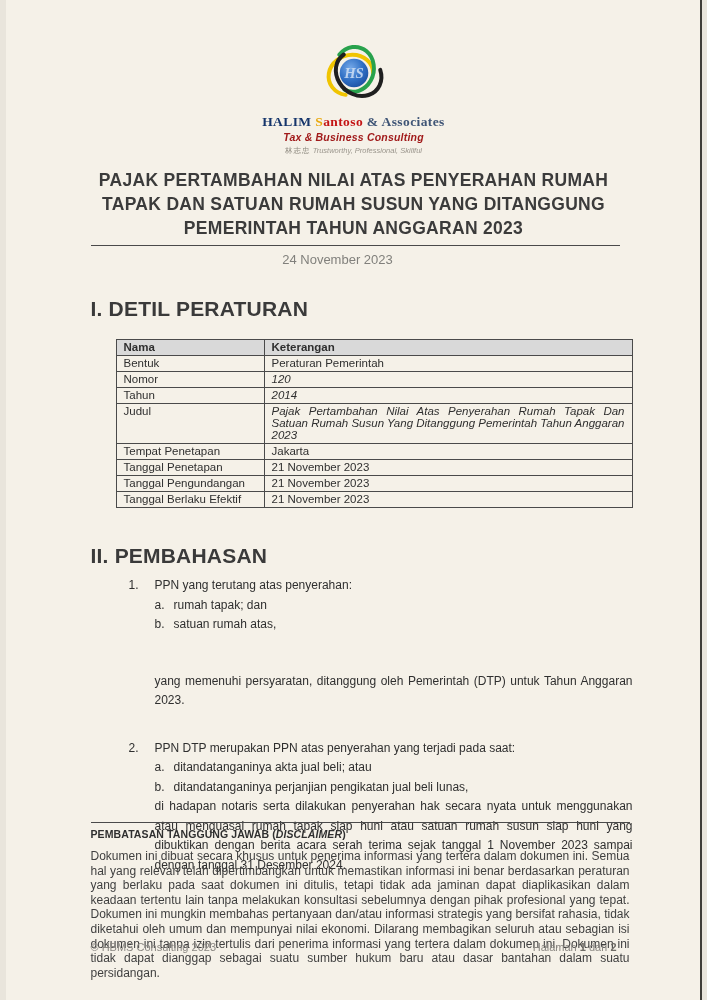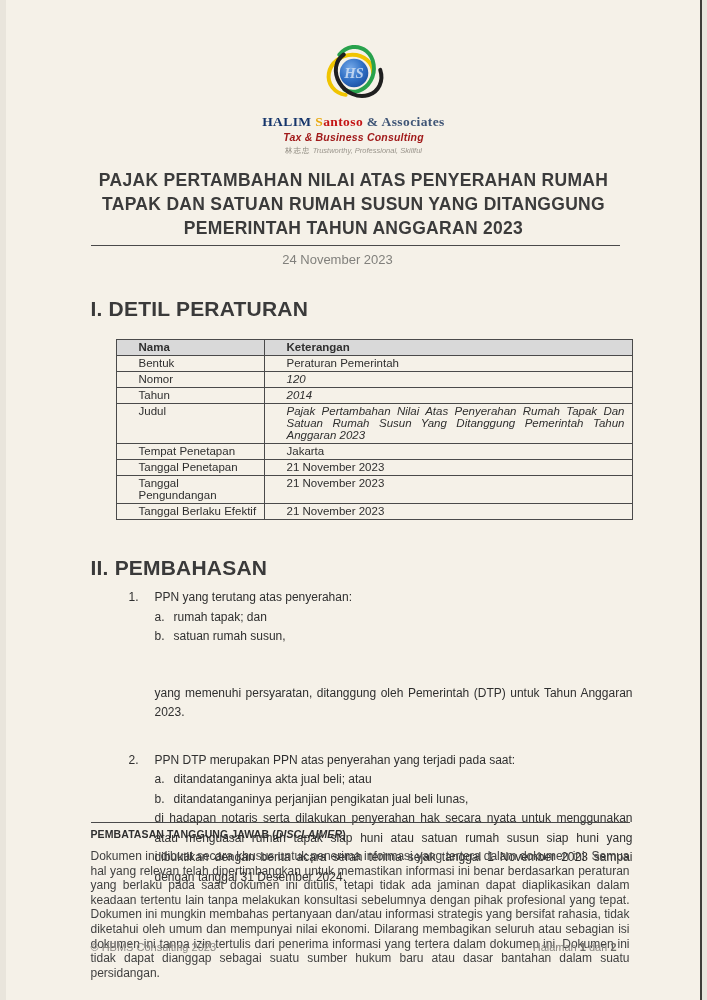--- a/index.html
+++ b/index.html
@@ -65,21 +65,21 @@
   
   .reg-table {
     margin:18px 0 0 110px;
     width:517px;
     border-collapse:collapse;
     font-size:11.5px;
     color:#2f2f2f;
   }
   .reg-table th, .reg-table td {
     border:1px solid #4a4a4a;
-    padding:1px 7px 2px 22px;
+    padding:1px 7px 2px 7px;
     text-align:left; vertical-align:top;
     font-weight:normal;
   }
   .reg-table th { background:#d9d9d9; font-weight:bold; }
   .reg-table .col-label { width:148px; }
   .reg-table td.ital { font-style:italic; text-align:justify; }
 
   
   .discussion { margin:8px 0 0 123px; width:504px; font-size:12px; line-height:19.5px; color:#2f2f2f; }
   .disc-item { margin-top:0; }
@@ -208,21 +208,21 @@
       <div class="num-row">
         <span class="num">1.</span>
         <span class="txt">PPN yang terutang atas penyerahan:</span>
       </div>
       <div class="sub-row">
         <span class="letter">a.</span>
         <span class="txt">rumah tapak; dan</span>
       </div>
       <div class="sub-row">
         <span class="letter">b.</span>
-        <span class="txt">satuan rumah susun,</span>
+        <span class="txt">satuan rumah atas,</span>
       </div>
       <div class="cont gap">yang memenuhi persyaratan, ditanggung oleh Pemerintah (DTP) untuk Tahun Anggaran 2023.</div>
     </div>
 
     <div class="disc-item">
       <div class="num-row">
         <span class="num">2.</span>
         <span class="txt">PPN DTP merupakan PPN atas penyerahan yang terjadi pada saat:</span>
       </div>
       <div class="sub-row">

